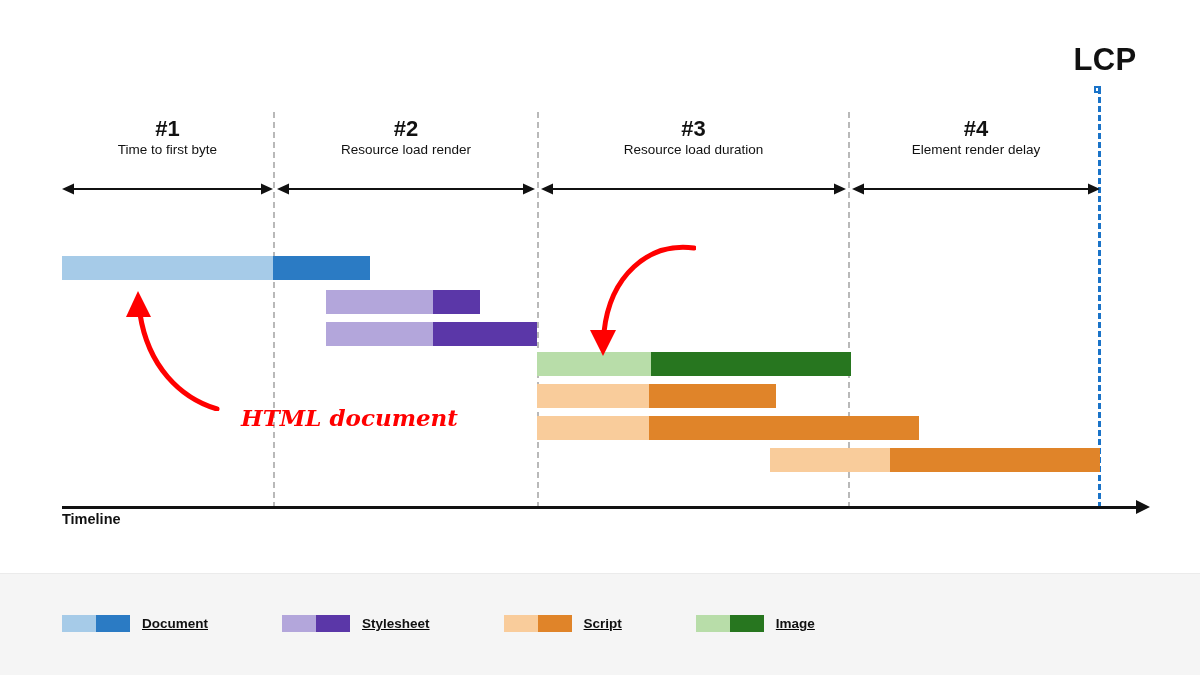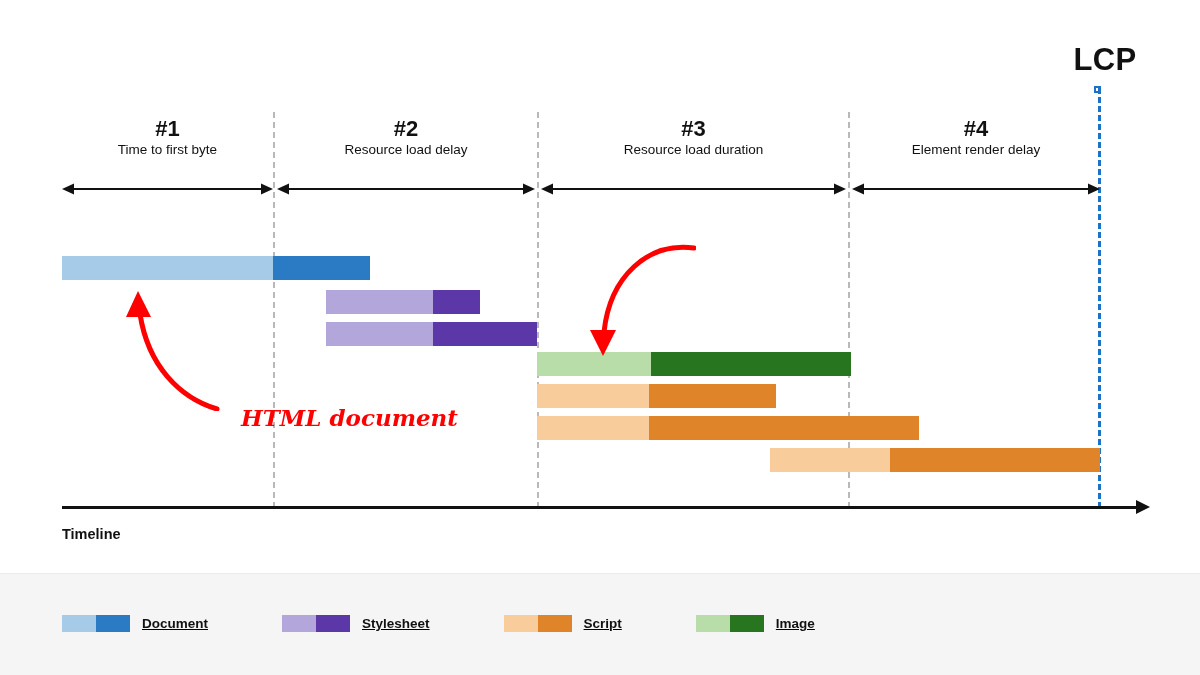--- a/index.html
+++ b/index.html
@@ -104,21 +104,21 @@
     left: 1136px;
     top: 500px;
     width: 0;
     height: 0;
     border-top: 7px solid transparent;
     border-bottom: 7px solid transparent;
     border-left: 14px solid #111111;
   }
   #axis-label {
     left: 62px;
-    top: 526px;
+    top: 511px;
     font-size: 14.5px;
     font-weight: bold;
     color: #111111;
   }
 
   
   .annotation {
     font-family: "DejaVu Serif", serif;
     font-style: italic;
     font-weight: bold;
@@ -185,21 +185,21 @@
     <div class="phase-name">Time to first byte</div>
     <svg class="phase-arrow" viewBox="0 0 211 14" preserveAspectRatio="none">
       <line x1="9" y1="7" x2="202" y2="7" stroke="#111111" stroke-width="2.2"></line>
       <polygon points="0,7 12,1.5 12,12.5" fill="#111111"></polygon>
       <polygon points="211,7 199,1.5 199,12.5" fill="#111111"></polygon>
     </svg>
   </div>
 
   <div class="abs phase" style="left:277px;width:258px">
     <div class="phase-num">#2</div>
-    <div class="phase-name">Resource load delay</div>
+    <div class="phase-name">Resource load render</div>
     <svg class="phase-arrow" viewBox="0 0 258 14" preserveAspectRatio="none">
       <line x1="9" y1="7" x2="249" y2="7" stroke="#111111" stroke-width="2.2"></line>
       <polygon points="0,7 12,1.5 12,12.5" fill="#111111"></polygon>
       <polygon points="258,7 246,1.5 246,12.5" fill="#111111"></polygon>
     </svg>
   </div>
 
   <div class="abs phase" style="left:541px;width:305px">
     <div class="phase-num">#3</div>
     <div class="phase-name">Resource load duration</div>

